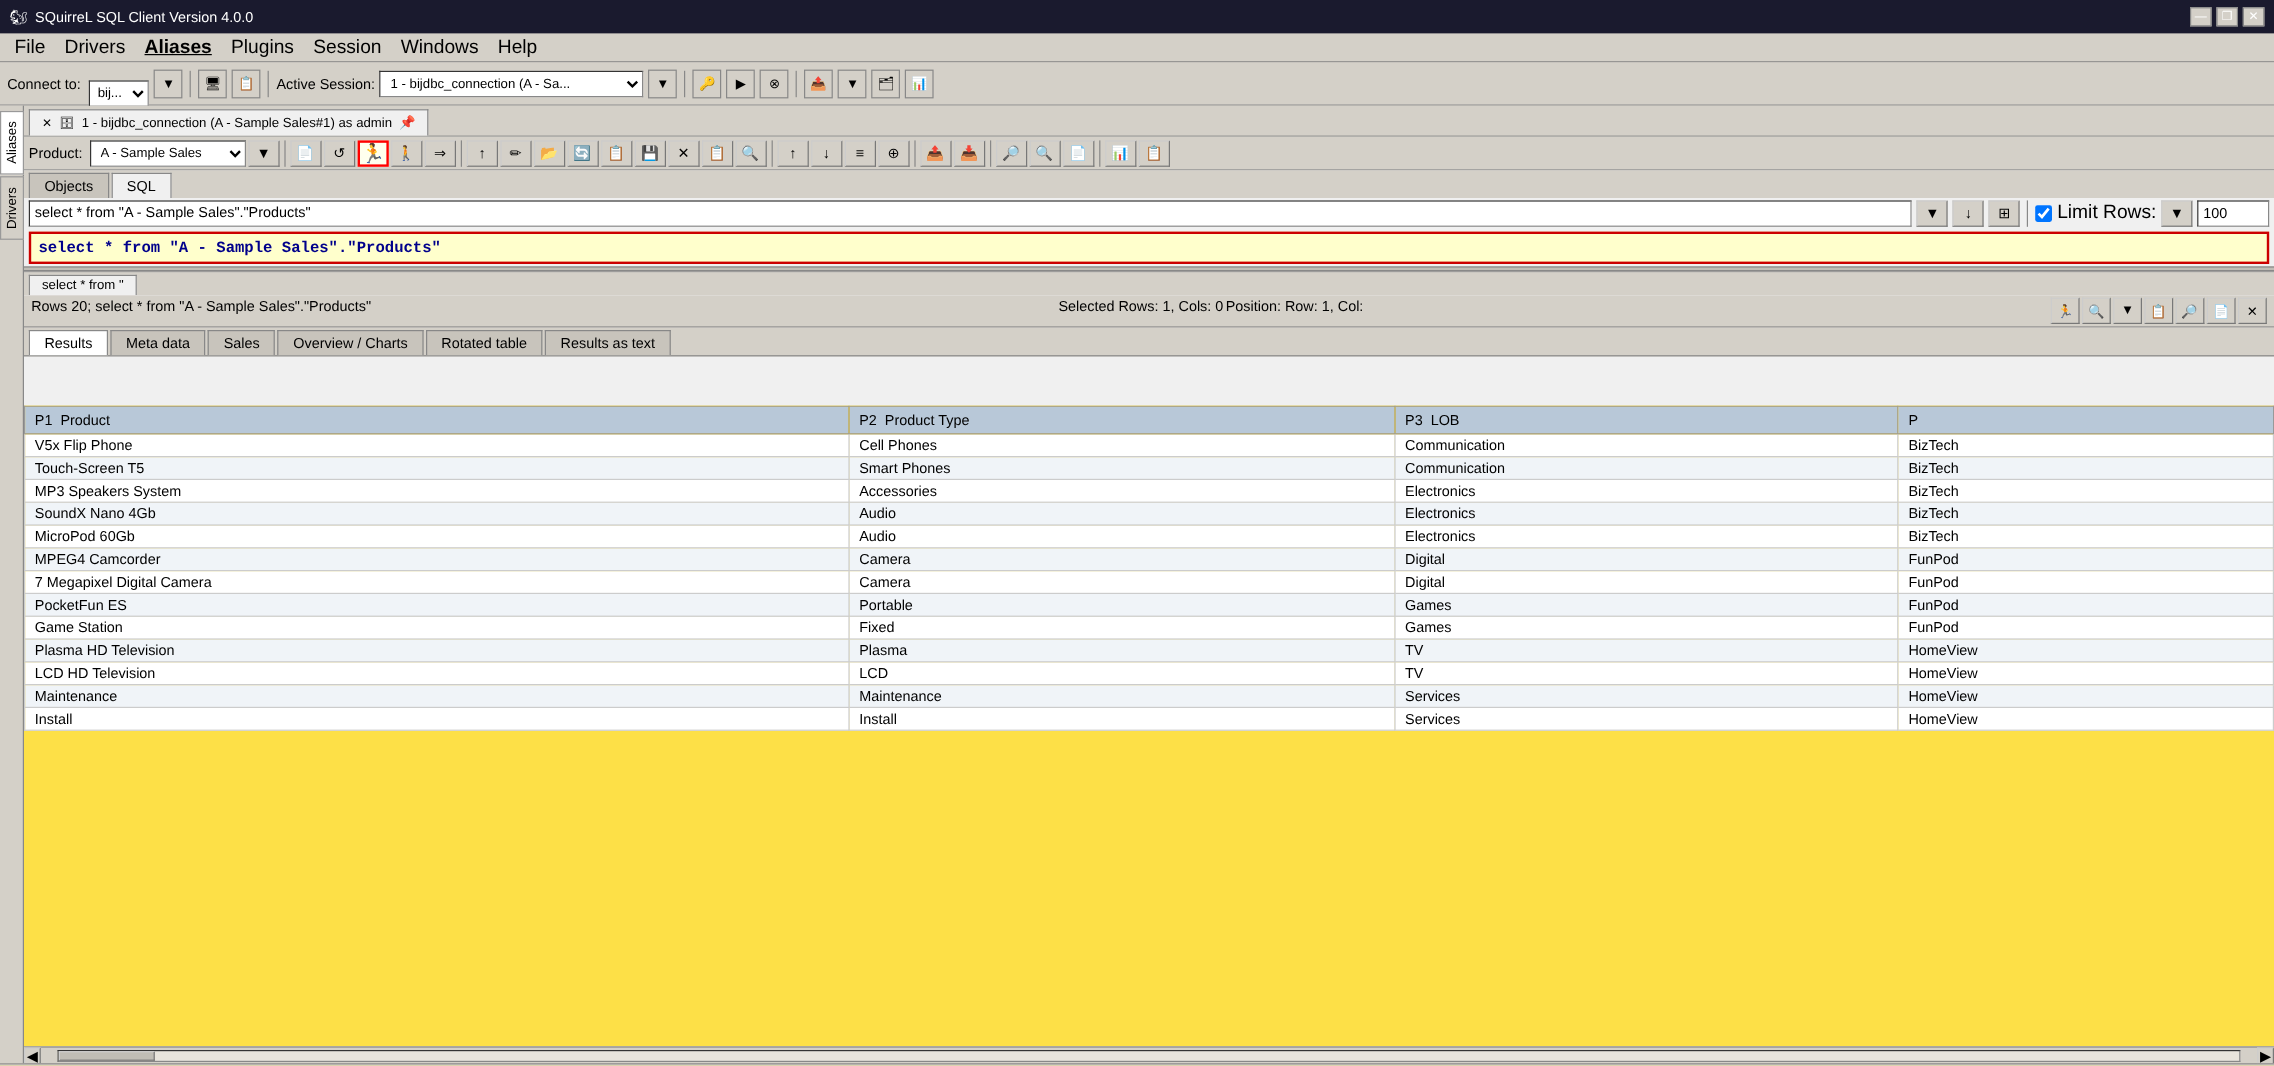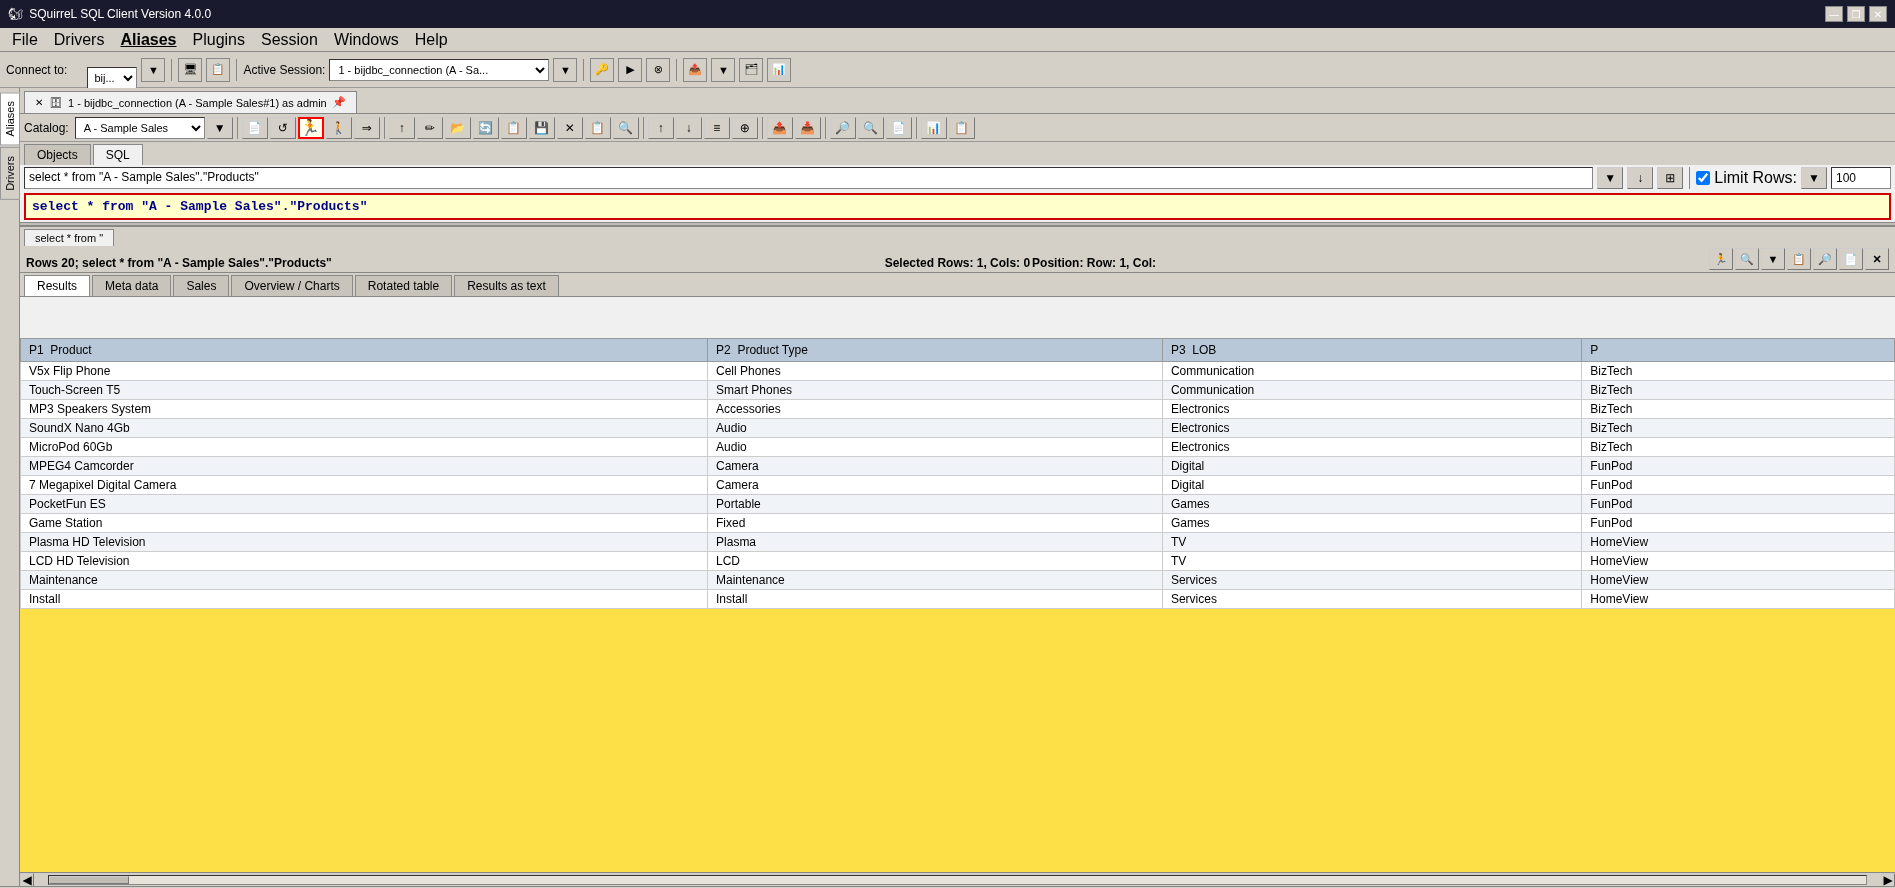--- a/index.html
+++ b/index.html
@@ -10,21 +10,21 @@
     .title-bar-left { display: flex; align-items: center; gap: 6px; font-size: 12px; }
     .title-bar-controls { display: flex; gap: 4px; }
     .title-btn { background: #d4d0c8; border: 1px solid #888; width: 18px; height: 16px; display: flex; align-items: center; justify-content: center; font-size: 10px; cursor: pointer; }
     
     
     .menu-bar { background: #d4d0c8; height: 24px; display: flex; align-items: center; padding: 0 4px; border-bottom: 1px solid #888; }
     .menu-item { padding: 2px 8px; font-size: 16px; cursor: pointer; }
     
     
     .toolbar { background: #d4d0c8; height: 36px; display: flex; align-items: center; padding: 2px 6px; gap: 4px; border-bottom: 1px solid #999; }
-    .toolbar-label { font-size: 12px; margin-right: 16px; }
+    .toolbar-label { font-size: 12px; margin-right: 3px; }
     .toolbar-btn { background: #d4d0c8; border: 1px solid #888; width: 24px; height: 24px; display: flex; align-items: center; justify-content: center; font-size: 11px; cursor: pointer; }
     .toolbar-separator { width: 1px; height: 22px; background: #888; margin: 0 2px; }
     .connect-select { height: 22px; font-size: 11px; background: white; border: 1px inset #888; padding: 0 2px; min-width: 50px; margin-top: 16px; }
     .active-session-label { font-size: 12px; white-space: nowrap; }
     .session-select { height: 22px; font-size: 11px; background: white; border: 1px inset #888; min-width: 220px; padding: 0 4px; }
     
     
     .main-layout { display: flex; height: calc(888px - 90px); }
     .left-sidebar { width: 20px; background: #d4d0c8; border-right: 1px solid #888; display: flex; flex-direction: column; align-items: center; padding-top: 4px; }
     .sidebar-tab { writing-mode: vertical-rl; transform: rotate(180deg); padding: 8px 3px; font-size: 11px; cursor: pointer; background: #d4d0c8; border: 1px solid #999; margin-bottom: 2px; white-space: nowrap; }
@@ -64,21 +64,21 @@
     
     .sql-query-box { background: #ffffcc; border: 2px solid #cc0000; margin: 2px 4px; padding: 4px 6px; font-family: 'Courier New', monospace; font-size: 13px; font-weight: bold; color: #00008b; white-space: nowrap; }
     
     
     .query-tabs { background: #d4d0c8; display: flex; padding: 2px 4px 0; }
     .query-tab { padding: 2px 10px; border: 1px solid #888; border-bottom: none; font-size: 11px; cursor: pointer; background: #c8c4bc; }
     .query-tab.active { background: #f0f0f0; }
     
     
     .results-section { flex: 1; background: #f0f0f0; display: flex; flex-direction: column; overflow: hidden; }
-    .results-header { display: flex; align-items: flex-end; justify-content: space-between; padding: 2px 6px; background: #d4d0c8; border-bottom: 1px solid #888; font-weight: bold; }
+    .results-header { display: flex; align-items: flex-start; justify-content: space-between; padding: 2px 6px; background: #d4d0c8; border-bottom: 1px solid #888; }
     .results-toolbar { display: flex; gap: 2px; }
     .results-btn { background: #d4d0c8; border: 1px outset #ccc; width: 24px; height: 22px; display: flex; align-items: center; justify-content: center; cursor: pointer; font-size: 11px; }
     
     
     .result-tabs { background: #d4d0c8; display: flex; padding: 2px 4px 0; gap: 2px; border-bottom: 1px solid #888; }
     .result-tab { padding: 3px 12px; border: 1px solid #888; border-bottom: none; font-size: 12px; cursor: pointer; background: #c8c4bc; }
     .result-tab.active { background: white; }
     
     
     .data-table-container { flex: 1; overflow: auto; background: #fde047; margin-top: 41px; }
@@ -161,21 +161,21 @@
         <span class="conn-tab-close">✕</span>
         <span class="conn-tab-icon">🗄</span>
         <span>1 - bijdbc_connection (A - Sample Sales#1) as admin</span>
         <span>📌</span>
       </div>
     </div>
 
     <div class="sql-panel">
 
       <div class="sql-toolbar">
-        <span class="catalog-label">Catalog:</span>
+        <span class="catalog-label">Product:</span>
         <select class="catalog-select">
           <option>A - Sample Sales</option>
         </select>
         <div class="sql-toolbar-btn">▼</div>
         <div class="toolbar-separator"></div>
         <div class="sql-toolbar-btn">📄</div>
         <div class="sql-toolbar-btn">↺</div>
 
         <div class="sql-toolbar-btn highlighted" style="border: 2px solid red; background: #ffe; position:relative;">
           <span style="font-size:16px;">🏃</span>

